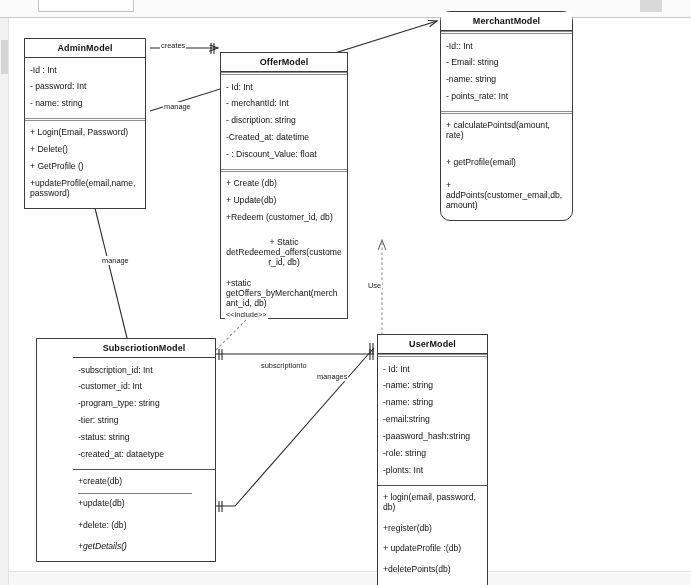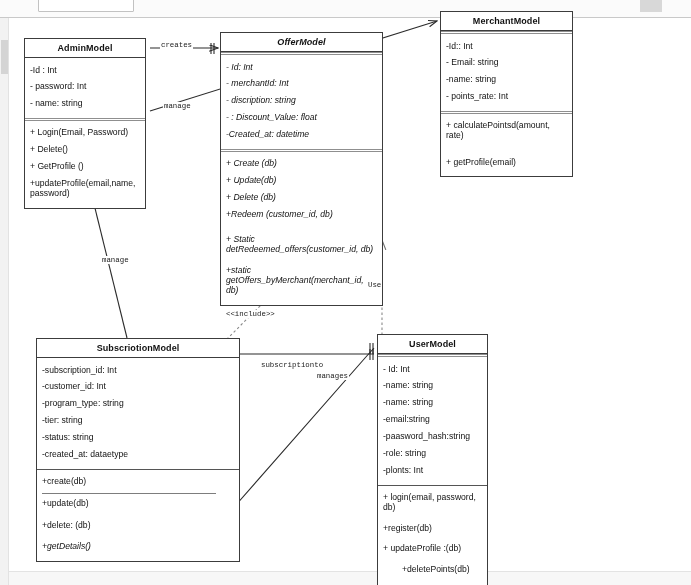--- a/index.html
+++ b/index.html
@@ -104,21 +104,21 @@
 
   
   .edge-label {
     position: absolute;
     font-size: 7.4px;
     color: #1a1a1a;
     background: #ffffff;
     padding: 0 1px;
     white-space: nowrap;
     z-index: 6;
-    font-family: Liberation Mono, monospace;
+    font-family: Liberation Sans, sans-serif;
   }
 </style>
 </head>
 <body>
 
 <div id="canvas">
 
   <div id="chrome-top"></div>
   <div id="chrome-toolbar-box"></div>
   <div id="chrome-toolbar-chip"></div>
@@ -193,58 +193,58 @@
     </div>
     <div class="uml-sep-thick"></div>
     <div class="uml-compartment">
       <div class="uml-row">+ Login(Email, Password)</div>
       <div class="uml-row">+ Delete()</div>
       <div class="uml-row">+ GetProfile ()</div>
       <div class="uml-row">+updateProfile(email,name, password)</div>
     </div>
   </div>
 
-  <div class="umlclass" id="cls-offer" style="left:220px; top:32px; width:163px;font-style:italic;">
+  <div class="umlclass" id="cls-offer" style="left:220px; top:52px; width:128px;">
     <div class="uml-title">OfferModel</div>
     <div class="uml-sep-thick"></div>
     <div class="uml-compartment">
       <div class="uml-row">- Id: Int</div>
       <div class="uml-row">- merchantId: Int</div>
       <div class="uml-row">- discription: string</div>
+      <div class="uml-row">-Created_at: datetime</div>
       <div class="uml-row">- : Discount_Value: float</div>
-      <div class="uml-row">-Created_at: datetime</div>
     </div>
     <div class="uml-sep-thick"></div>
     <div class="uml-compartment">
       <div class="uml-row">+ Create (db)</div>
       <div class="uml-row">+ Update(db)</div>
-      <div class="uml-row">+ Delete (db)</div>
       <div class="uml-row">+Redeem (customer_id, db)</div>
-      <div class="uml-row" style="padding-top:11px;">+ Static detRedeemed_offers(customer_id, db)</div>
+      <div class="uml-row" style="padding-top:11px;text-align:center;">+ Static detRedeemed_offers(customer_id, db)</div>
       <div class="uml-row" style="padding-top:8px;">+static getOffers_byMerchant(merchant_id, db)</div>
     </div>
   </div>
 
-  <div class="umlclass" id="cls-merchant" style="left:440px; top:11px; width:133px;">
+  <div class="umlclass" id="cls-merchant" style="left:440px; top:11px; width:133px;border-radius:10px;">
     <div class="uml-title">MerchantModel</div>
     <div class="uml-sep-thick"></div>
     <div class="uml-compartment">
       <div class="uml-row">-Id:: Int</div>
       <div class="uml-row">- Email: string</div>
       <div class="uml-row">-name: string</div>
       <div class="uml-row">- points_rate: Int</div>
     </div>
     <div class="uml-sep-thick"></div>
     <div class="uml-compartment">
       <div class="uml-row">+ calculatePointsd(amount, rate)</div>
       <div class="uml-row" style="padding-top:13px;">+ getProfile(email)</div>
-    </div>
-  </div>
-
-  <div class="umlclass" id="cls-subscription" style="left:36px; top:338px; width:204px;">
+      <div class="uml-row" style="padding-top:10px;">+ addPoints(customer_email,db, amount)</div>
+    </div>
+  </div>
+
+  <div class="umlclass" id="cls-subscription" style="left:36px; top:338px; width:180px;padding-left:36px;">
     <div class="uml-title">SubscriotionModel</div>
     <div class="uml-compartment">
       <div class="uml-row">-subscription_id: Int</div>
       <div class="uml-row">-customer_id: Int</div>
       <div class="uml-row">-program_type: string</div>
       <div class="uml-row">-tier: string</div>
       <div class="uml-row">-status: string</div>
       <div class="uml-row">-created_at: dataetype</div>
     </div>
     <div class="uml-sep-line"></div>
@@ -267,18 +267,18 @@
       <div class="uml-row">-email:string</div>
       <div class="uml-row">-paasword_hash:string</div>
       <div class="uml-row">-role: string</div>
       <div class="uml-row">-plonts: Int</div>
     </div>
     <div class="uml-sep-line"></div>
     <div class="uml-compartment">
       <div class="uml-row">+ login(email, password, db)</div>
       <div class="uml-row" style="padding-top:7px;">+register(db)</div>
       <div class="uml-row" style="padding-top:7px;">+ updateProfile :(db)</div>
-      <div class="uml-row" style="padding-top:7px;margin-left:19px;">+deletePoints(db)</div>
+      <div class="uml-row" style="padding-top:7px;">+deletePoints(db)</div>
       <div class="uml-row" style="padding-top:7px;">addPoints(points, db)</div>
     </div>
   </div>
 
 </div>
 
 </body></html>

